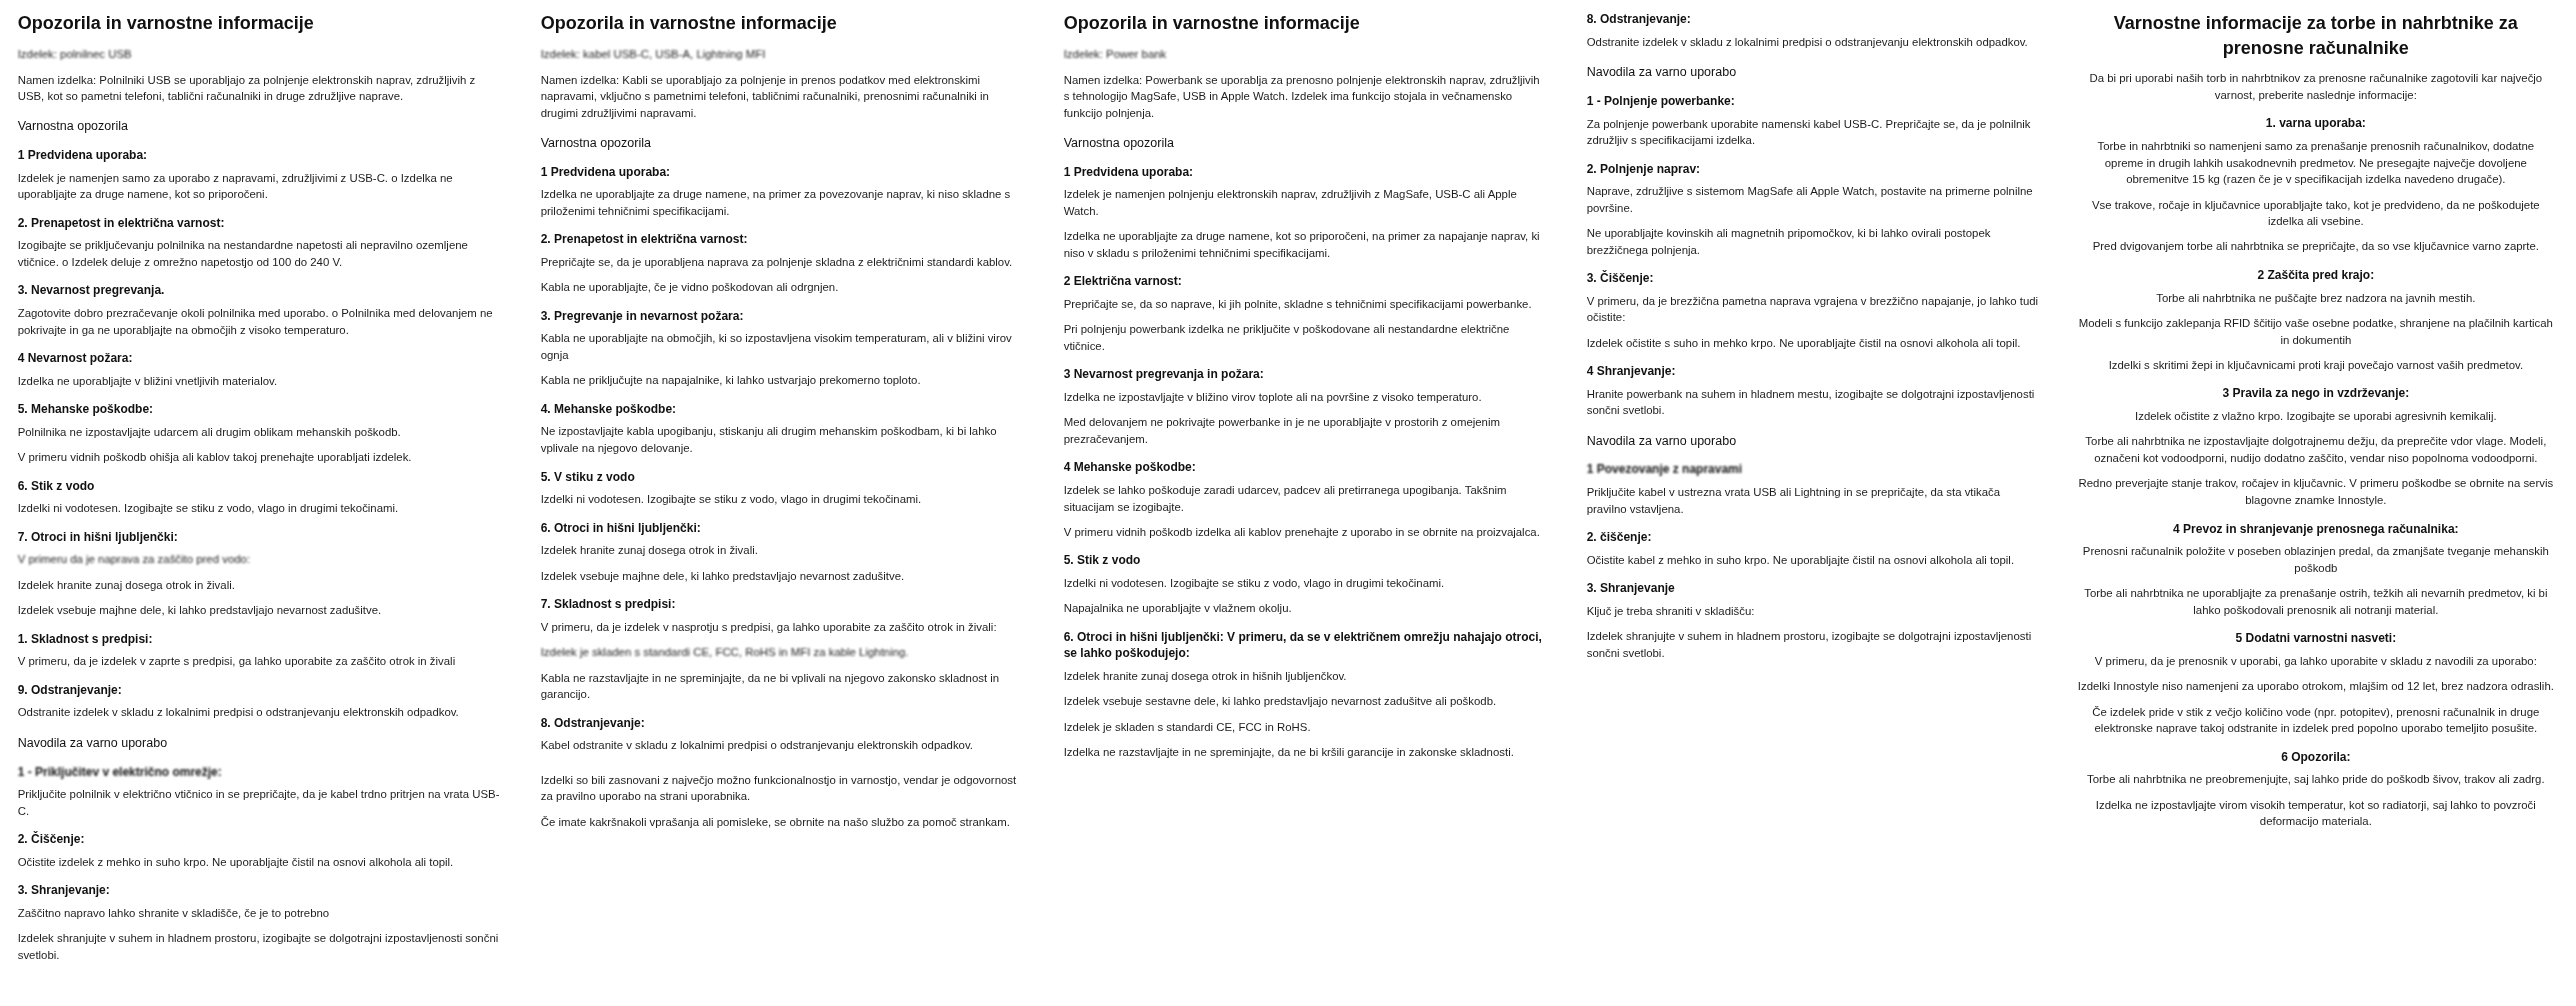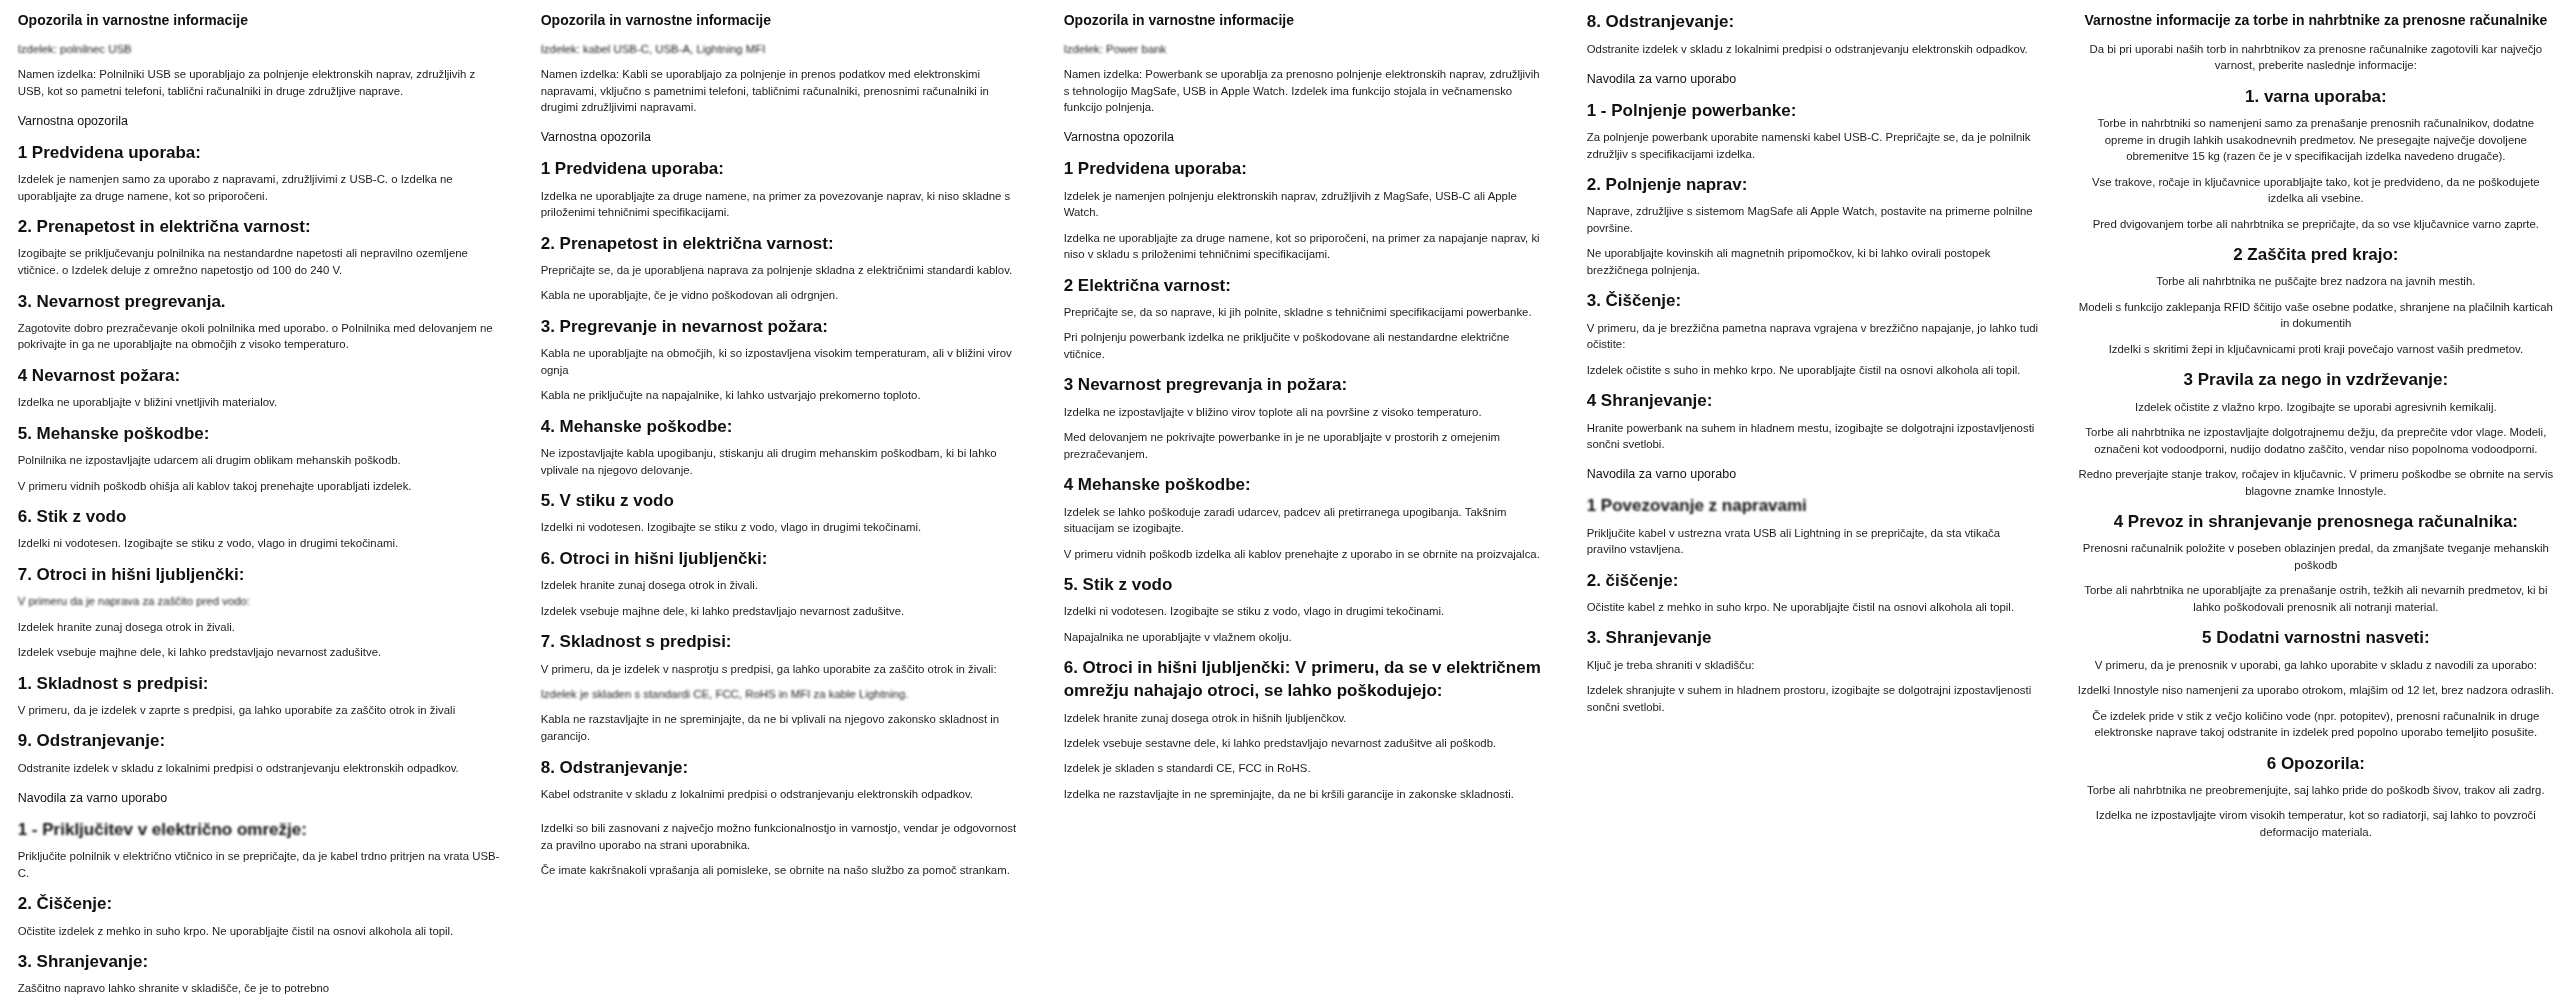--- a/index.html
+++ b/index.html
@@ -29,35 +29,35 @@
     padding: 0 21px 0 17.7px;
     flex: 0 0 auto;
   }
   .col-1 { width: 523px; }
   .col-2 { width: 523px; }
   .col-3 { width: 523px; }
   .col-4 { width: 491px; }
   .col-5 { width: 515px; text-align: center; }
 
   h2.sec-title {
-    font-size: 14px;
+    font-size: 18px;
     line-height: 1.35;
     font-weight: bold;
     margin: 0 0 10.5px 0;
     color: #111111;
   }
   h3.sub-title {
     font-size: 12.5px;
     line-height: 1.35;
     font-weight: normal;
     margin: 13.7px 0 7.2px 0;
     color: #111111;
   }
   h4.item-title {
-    font-size: 17px;
+    font-size: 12px;
     line-height: 1.35;
     font-weight: bold;
     margin: 12px 0 6.4px 0;
     color: #111111;
   }
   p.body {
     font-size: 11.4px;
     line-height: 1.45;
     margin: 0 0 8.9px 0;
     color: #1d1d1d;

